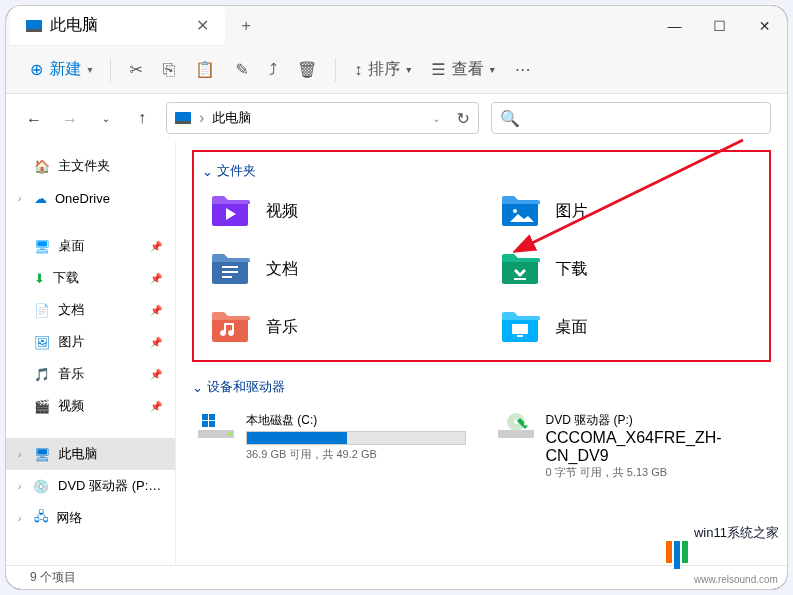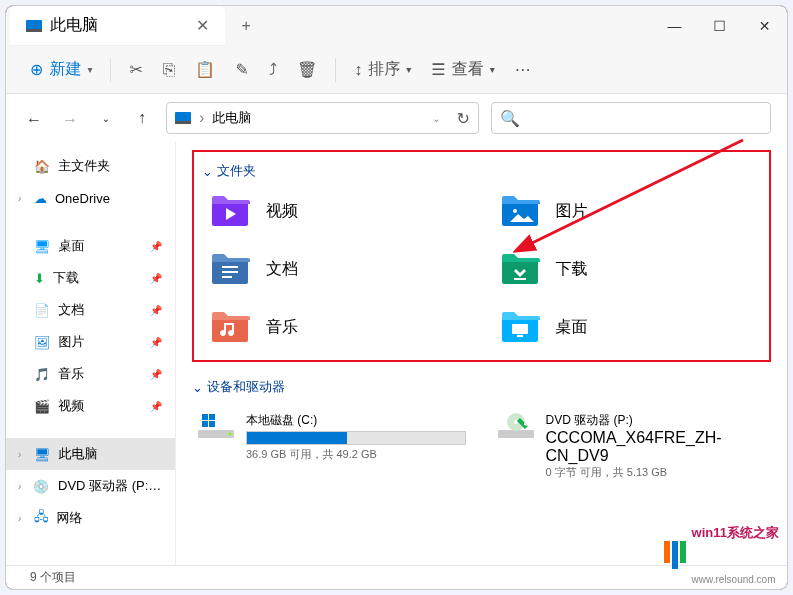--- a/index.html
+++ b/index.html
@@ -1,18 +1,18 @@
 <!DOCTYPE html>
 <html><head>
   <meta charset="utf-8">
   <style>
     * { margin: 0; padding: 0; box-sizing: border-box; font-family: "Segoe UI", "Microsoft YaHei", sans-serif; }
     body { width: 793px; height: 595px; background: #f0f3f9; overflow: hidden; position: relative; }
     
-    .window { width: 783px; height: 585px; margin: 5px; background: #701a75; border: 1px solid #ccc; border-radius: 8px; display: flex; flex-direction: column; overflow: hidden; }
+    .window { width: 783px; height: 585px; margin: 5px; background: #701a75; border: 1px solid #ccc; border-radius: 16px; display: flex; flex-direction: column; overflow: hidden; }
     
     .titlebar { height: 40px; display: flex; align-items: center; background: #f7f7f7; }
     .tab { display: flex; align-items: center; gap: 8px; padding: 0 16px; height: 100%; background: #fff; border-bottom: 1px solid #eee; border-radius: 6px 6px 0 0; margin-left: 4px; position: relative; }
     .tab-icon { width: 16px; height: 12px; background: #0078d4; border-radius: 1px; position: relative; }
     .tab-icon::after { content:''; position: absolute; bottom: 0; width: 100%; height: 3px; background: #555; }
     .tab-close { margin-left: 90px; cursor: pointer; color: #666; }
     .tab-add { padding: 0 16px; color: #666; cursor: pointer; font-size: 16px; }
     .win-controls { margin-left: auto; display: flex; }
     .win-btn { width: 45px; height: 40px; display: flex; align-items: center; justify-content: center; cursor: pointer; font-size: 14px; color: #333; }
     
@@ -51,21 +51,21 @@
     .drive-bar-fill { height: 100%; background: #0078d4; }
     .drive-sub { color: #666; font-size: 11px; }
     
     .statusbar { height: 24px; border-top: 1px solid #e5e5e5; display: flex; align-items: center; padding: 0 24px; font-size: 12px; color: #555; background: #fff; }
     
     .arrow { position: absolute; top: 135px; right: 40px; pointer-events: none; }
     
     .watermark { position: absolute; bottom: 10px; right: 14px; display: flex; align-items: center; gap: 6px; }
     .wm-logo { display: flex; gap: 2px; }
     .wm-bar { width: 6px; height: 22px; }
-    .wm-text { font-size: 13px; color: #be185d; font-weight: bold; }
+    .wm-text { font-size: 13px; color: #0f172a; }
     .wm-sub { font-size: 10px; color: #888; margin-top: 32px; }
     .folder-svg { width: 40px; height: 34px; }
   </style>
 </head>
 <body>
 
 <div class="window">
 
   <div class="titlebar">
     <div class="tab">

